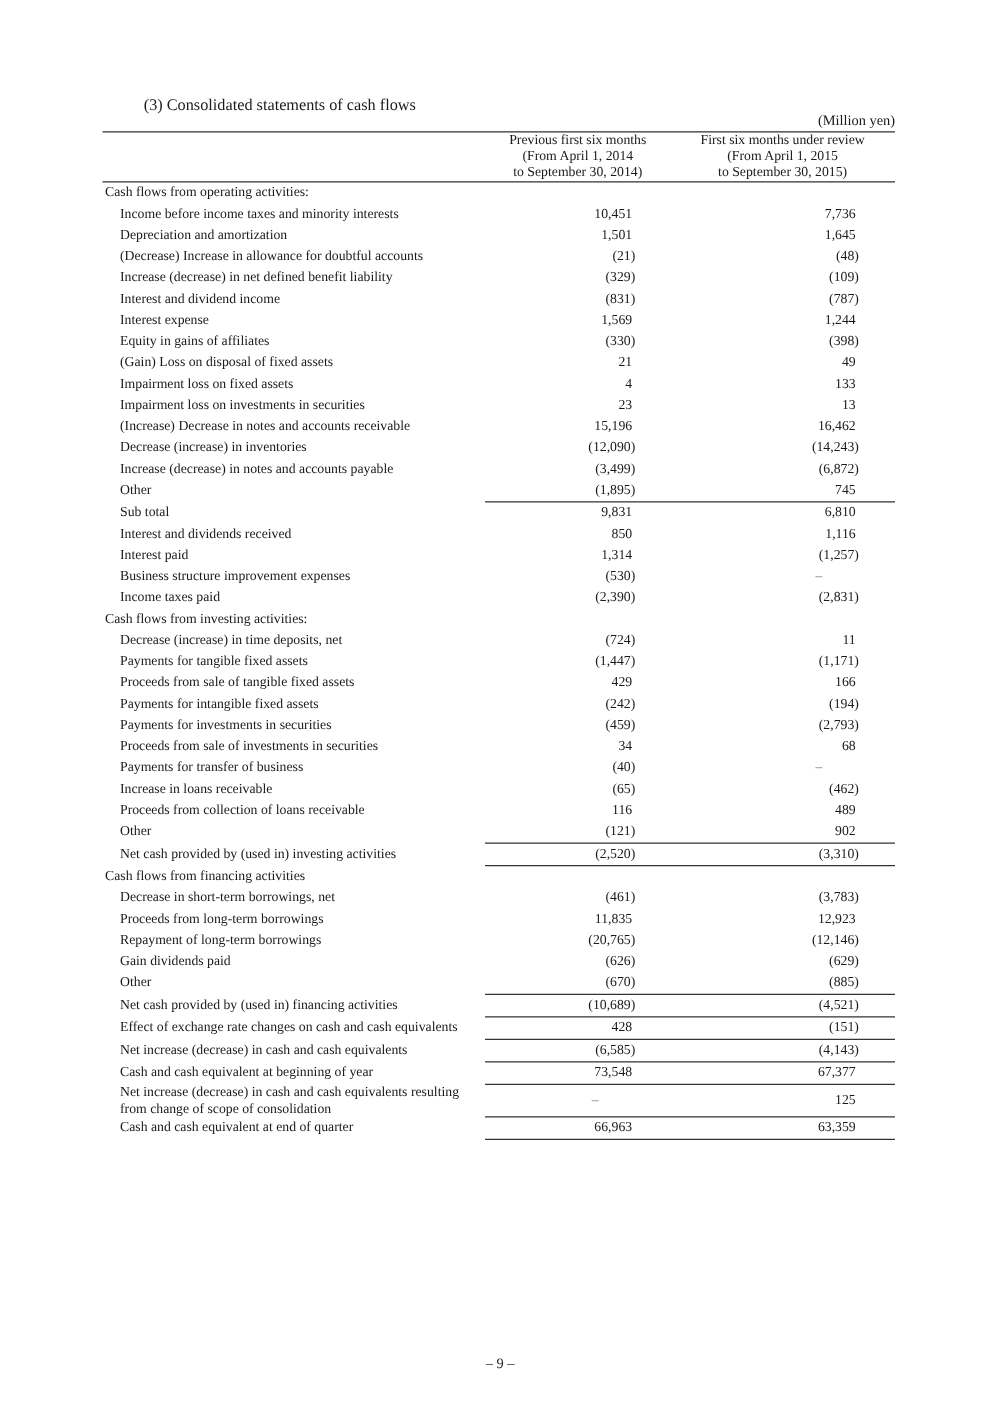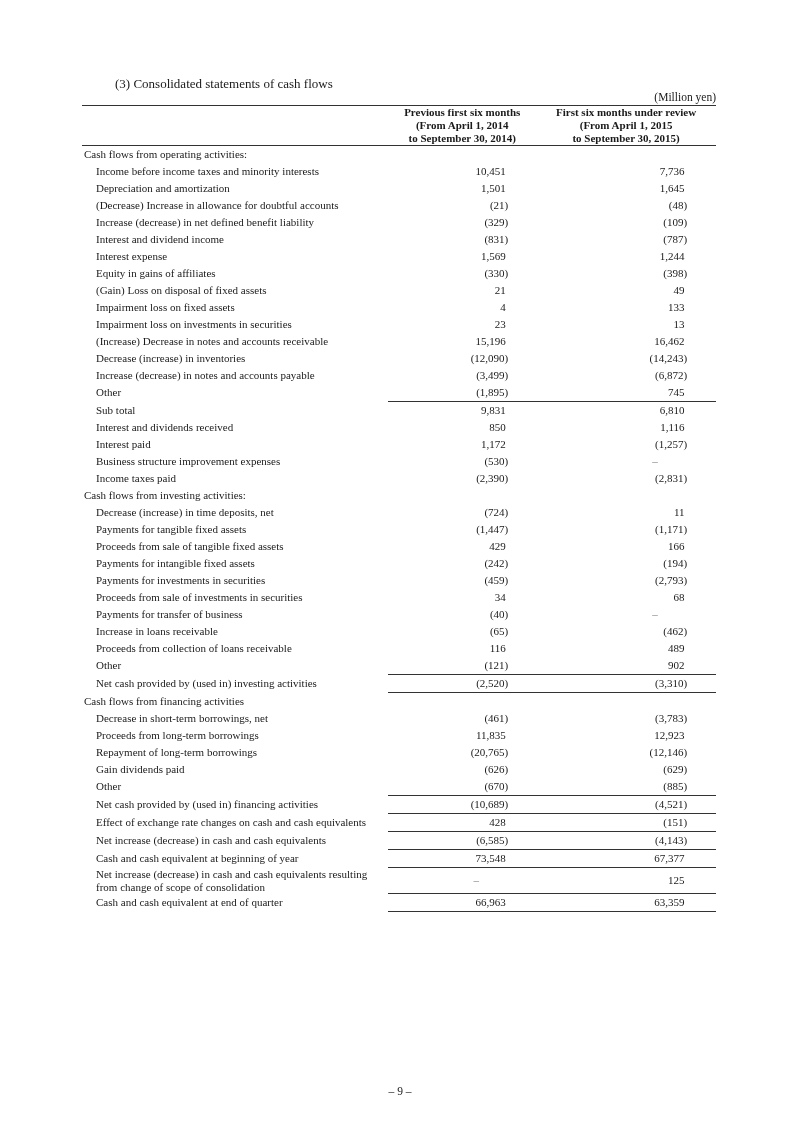--- a/index.html
+++ b/index.html
@@ -20,21 +20,21 @@
   }
   table.cf {
     position: absolute; left: 82px; top: 105px;
     width: 634px; border-collapse: collapse;
     font-size: 11px;
   }
   table.cf td { padding: 0; height: 17px; line-height: 13px; vertical-align: middle; }
   table.cf td.label { width: 302px; }
   table.cf td.c1 { width: 150px; text-align: center; }
   table.cf td.c2 { width: 182px; text-align: center; }
-  .hdr td { vertical-align: bottom; padding-bottom: 2px; height: 40px; line-height: 13px; font-weight: bold; }
+  .hdr td { vertical-align: bottom; padding-bottom: 2px; height: 40px; line-height: 13px; }
   .hdr { border-top: 1px solid #333; border-bottom: 1px solid #333; }
   .section td.label { padding-left: 2px; margin-top: 38px; }
   .item td.label { padding-left: 14px; }
   .num { display: inline-block; min-width: 64px; text-align: right; }
   .num.pos { padding-right: 5px; }
   .num.dash { text-align: center; color: #777; }
   .c1 .num { margin-left: 28px; }
   .c2 .num { margin-left: 58px; }
   .topline td.c1, .topline td.c2 { border-top: 1px solid #333; }
   .botline td.c1, .botline td.c2 { border-bottom: 1px solid #333; }
@@ -146,21 +146,21 @@
         <td class="c1"><span class="num pos">9,831</span></td>
         <td class="c2"><span class="num pos">6,810</span></td>
       </tr>
       <tr class="item">
         <td class="label">Interest and dividends received</td>
         <td class="c1"><span class="num pos">850</span></td>
         <td class="c2"><span class="num pos">1,116</span></td>
       </tr>
       <tr class="item">
         <td class="label">Interest paid</td>
-        <td class="c1"><span class="num pos">1,172</span></td>
+        <td class="c1"><span class="num pos">1,314</span></td>
         <td class="c2"><span class="num">(1,257)</span></td>
       </tr>
       <tr class="item">
         <td class="label">Business structure improvement expenses</td>
         <td class="c1"><span class="num">(530)</span></td>
         <td class="c2"><span class="num dash">–</span></td>
       </tr>
       <tr class="item">
         <td class="label">Income taxes paid</td>
         <td class="c1"><span class="num">(2,390)</span></td>

